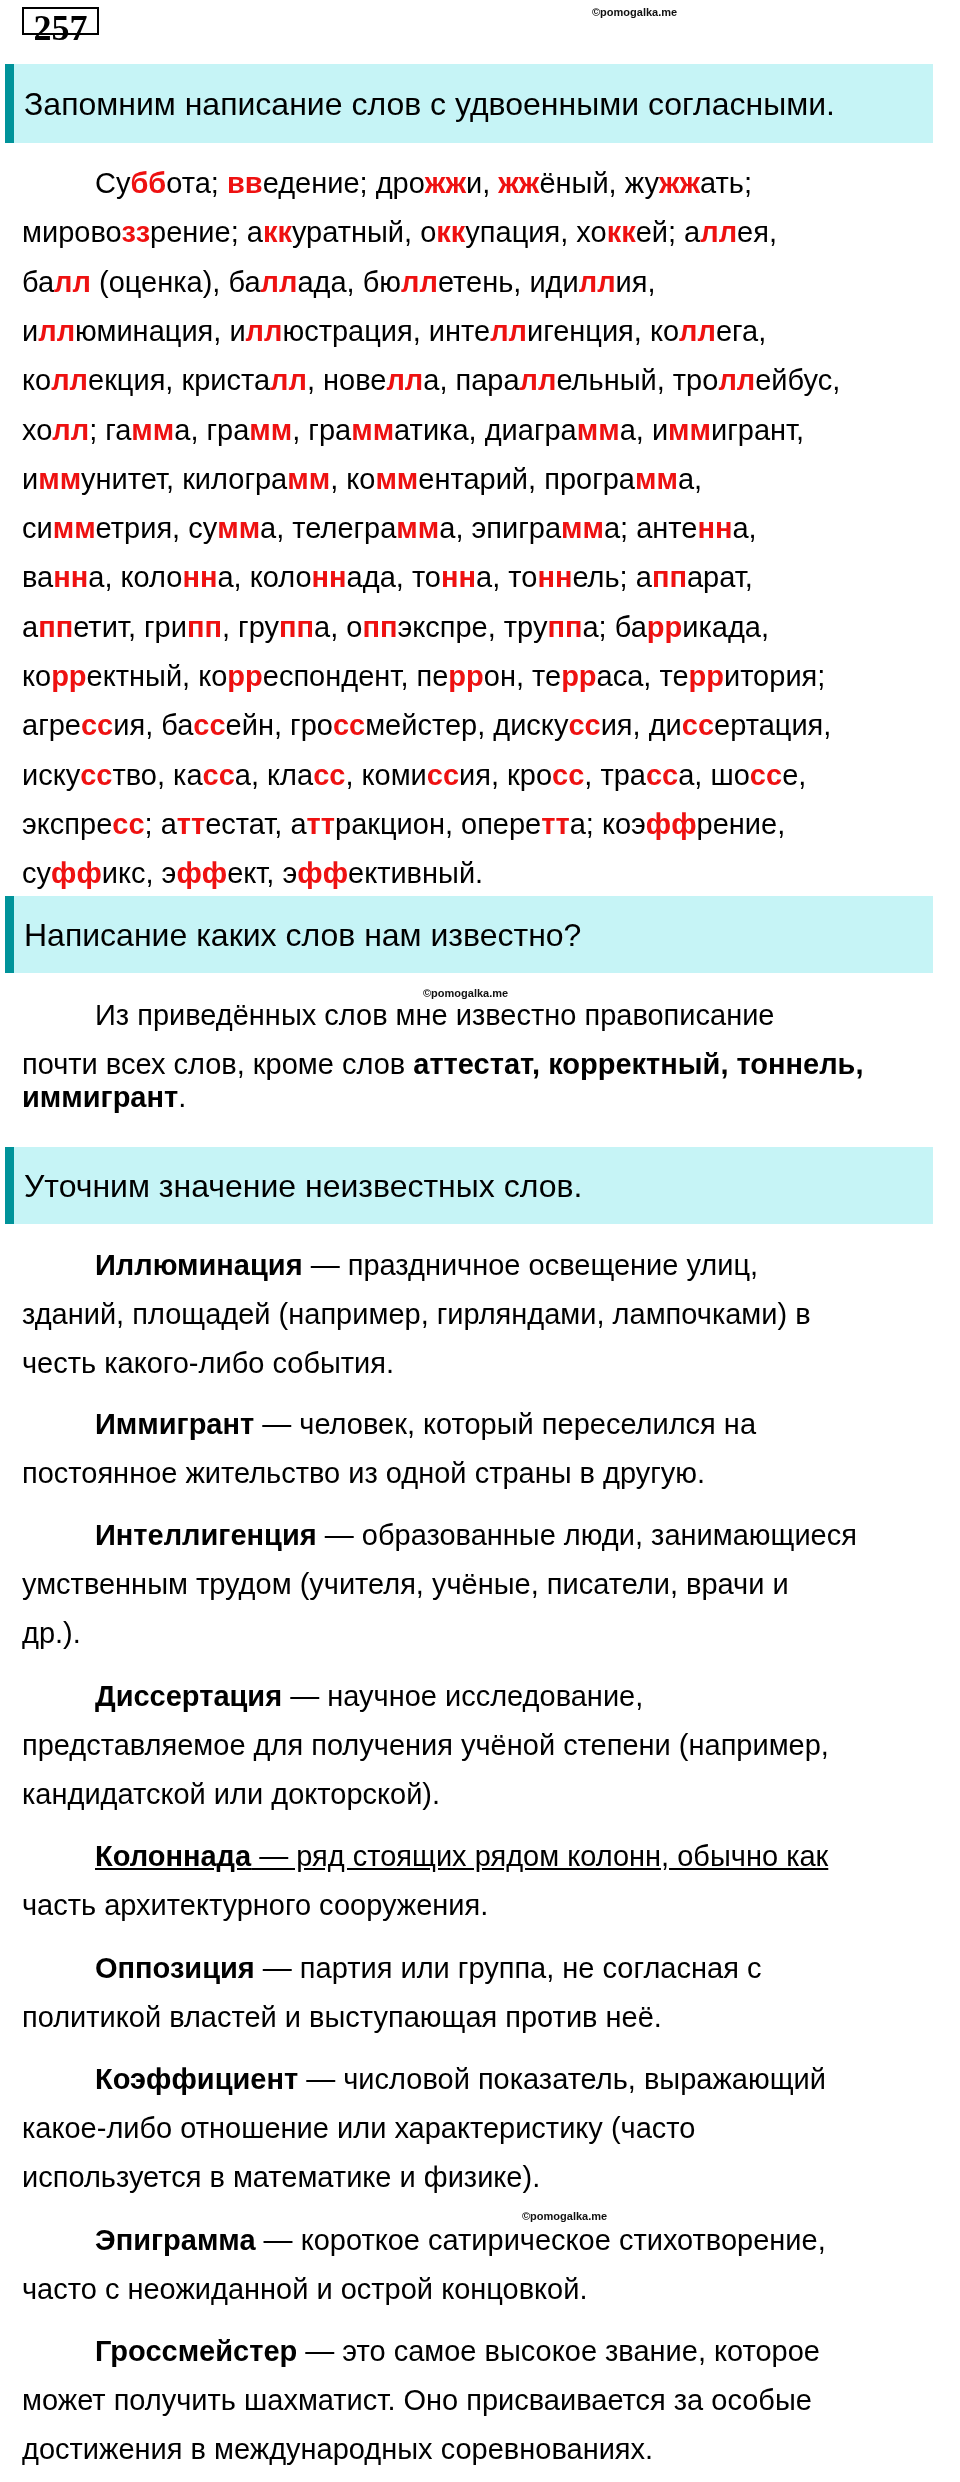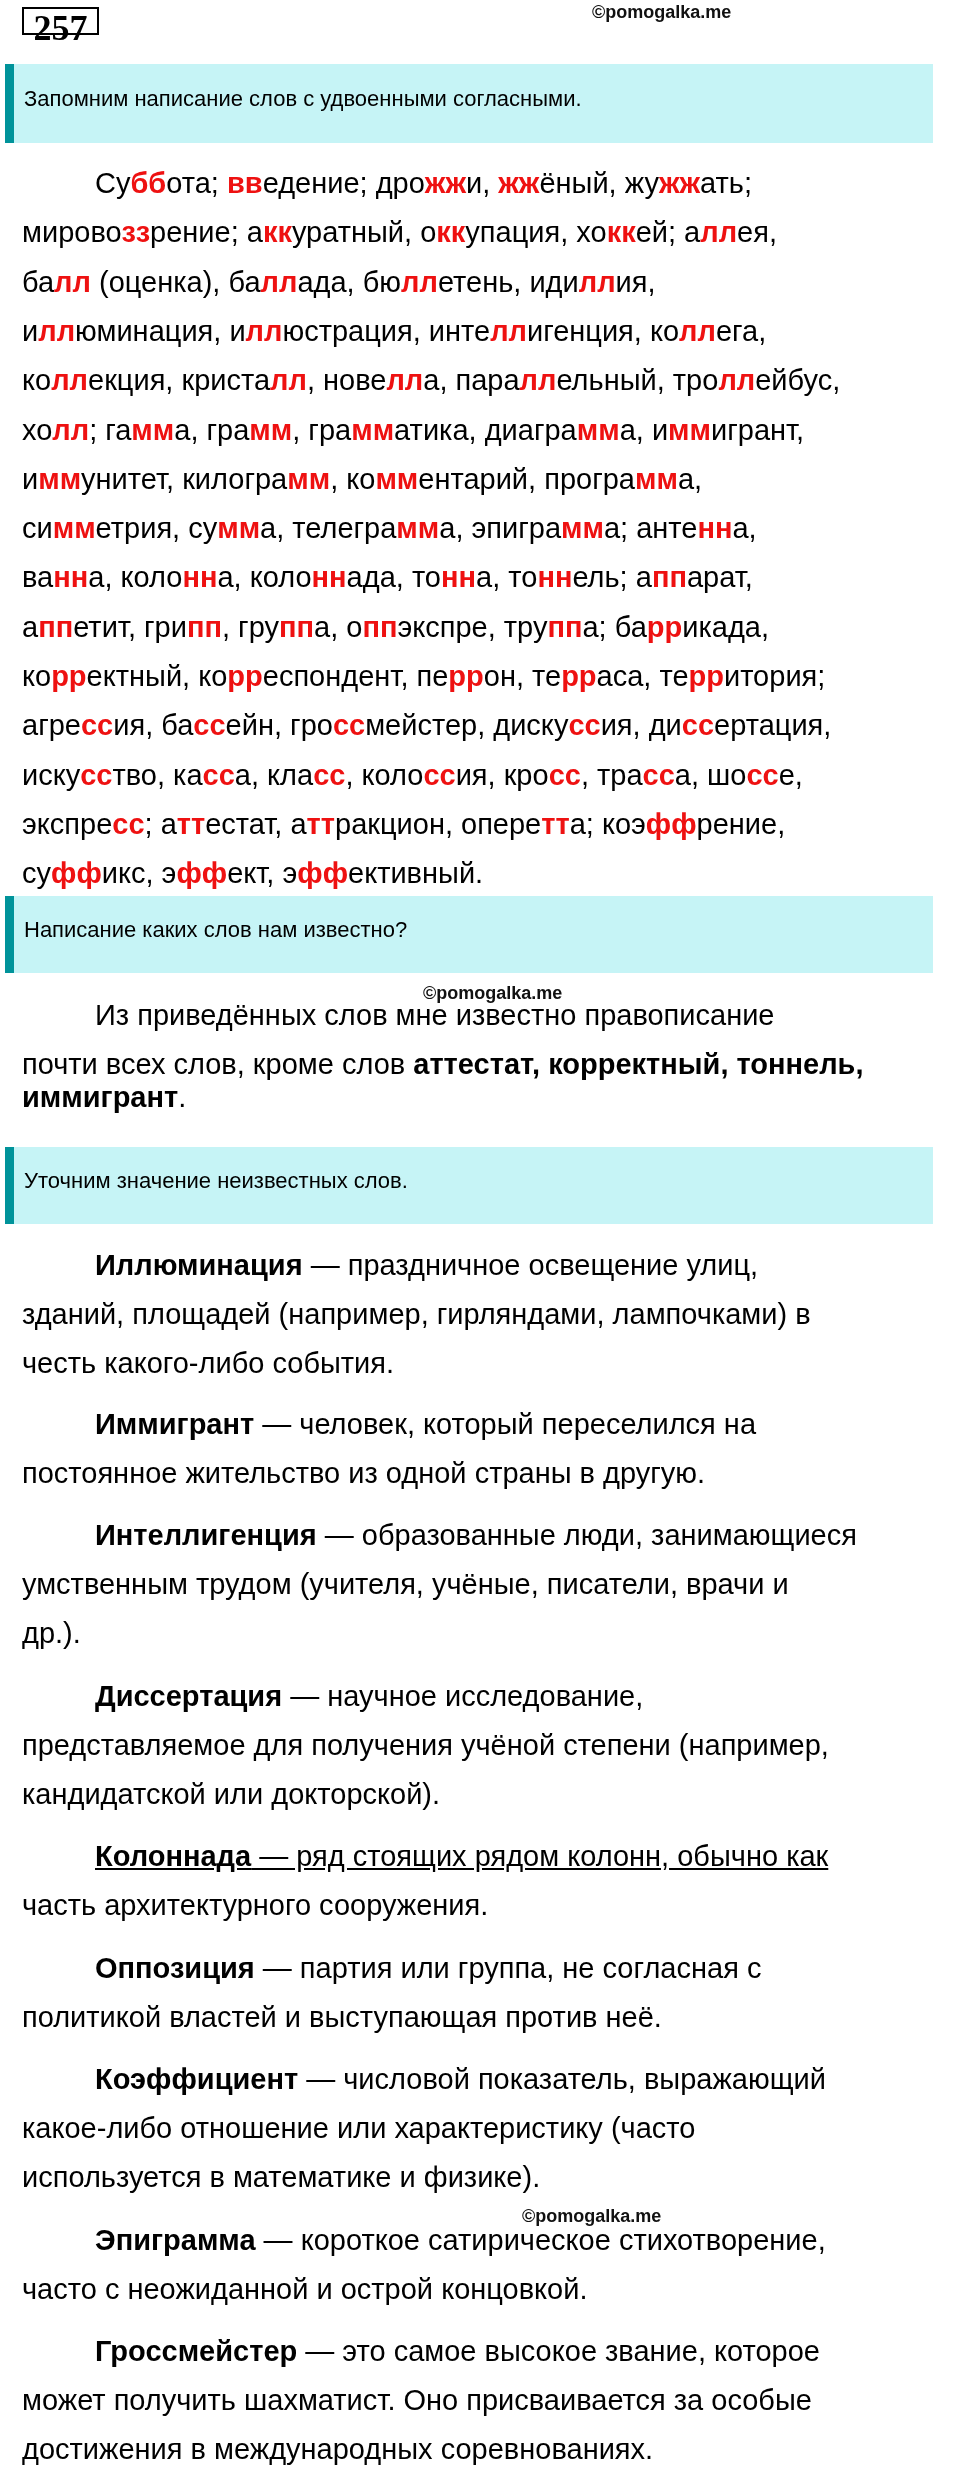--- a/index.html
+++ b/index.html
@@ -3,24 +3,24 @@
 <meta charset="utf-8">
 <style>
   html, body { margin: 0; padding: 0; background: #ffffff; }
   body { width: 960px; height: 2482px; position: relative; overflow: hidden;
          font-family: "Liberation Sans", "DejaVu Sans", sans-serif; color: #000; }
   .num-box { position: absolute; left: 22px; top: 7px; width: 77px; height: 28px;
              border: 2px solid #000; box-sizing: border-box;
              font-family: "Liberation Serif", "DejaVu Serif", serif; font-weight: bold;
              font-size: 36px; line-height: 38px; text-align: center; }
   .wm { position: absolute; font-family: "Liberation Sans", sans-serif; font-weight: bold;
-        font-size: 18px; line-height: 18px; color: #111; white-space: nowrap; }
+        font-size: 11px; line-height: 18px; color: #111; white-space: nowrap; }
   .hbar { position: absolute; left: 5px; width: 928px; background: #c6f4f6; }
   .hbar .accent { position: absolute; left: 0; top: 0; bottom: 0; width: 9px; background: #00939a; }
-  .hbar .htext { position: absolute; left: 19px; font-size: 22px; white-space: nowrap; }
+  .hbar .htext { position: absolute; left: 19px; font-size: 32px; white-space: nowrap; }
   .line { position: absolute; left: 22px; font-size: 29px; line-height: 34px; white-space: nowrap; }
   .line.indent { left: 95px; }
   .hl { color: #ee1111; font-weight: bold; }
   b, .term { font-weight: bold; }
 </style>
 </head>
 <body>
 
 <div class="num-box">257</div>
 <div class="wm" style="left:592px; top:3px;">©pomogalka.me</div>
@@ -36,21 +36,21 @@
     <div class="line" style="top: 264.6px;"><span>ба</span><span class="hl">лл</span><span> (оценка), ба</span><span class="hl">лл</span><span>ада, бю</span><span class="hl">лл</span><span>етень, иди</span><span class="hl">лл</span><span>ия,</span></div>
     <div class="line" style="top: 313.9px;"><span>и</span><span class="hl">лл</span><span>юминация, и</span><span class="hl">лл</span><span>юстрация, инте</span><span class="hl">лл</span><span>игенция, ко</span><span class="hl">лл</span><span>ега,</span></div>
     <div class="line" style="top: 363.2px;"><span>ко</span><span class="hl">лл</span><span>екция, криста</span><span class="hl">лл</span><span>, нове</span><span class="hl">лл</span><span>а, пара</span><span class="hl">лл</span><span>ельный, тро</span><span class="hl">лл</span><span>ейбус,</span></div>
     <div class="line" style="top: 412.5px;"><span>хо</span><span class="hl">лл</span><span>; га</span><span class="hl">мм</span><span>а, гра</span><span class="hl">мм</span><span>, гра</span><span class="hl">мм</span><span>атика, диагра</span><span class="hl">мм</span><span>а, и</span><span class="hl">мм</span><span>игрант,</span></div>
     <div class="line" style="top: 461.8px;"><span>и</span><span class="hl">мм</span><span>унитет, килогра</span><span class="hl">мм</span><span>, ко</span><span class="hl">мм</span><span>ентарий, програ</span><span class="hl">мм</span><span>а,</span></div>
     <div class="line" style="top: 511.1px;"><span>си</span><span class="hl">мм</span><span>етрия, су</span><span class="hl">мм</span><span>а, телегра</span><span class="hl">мм</span><span>а, эпигра</span><span class="hl">мм</span><span>а; анте</span><span class="hl">нн</span><span>а,</span></div>
     <div class="line" style="top: 560.4px;"><span>ва</span><span class="hl">нн</span><span>а, коло</span><span class="hl">нн</span><span>а, коло</span><span class="hl">нн</span><span>ада, то</span><span class="hl">нн</span><span>а, то</span><span class="hl">нн</span><span>ель; а</span><span class="hl">пп</span><span>арат,</span></div>
     <div class="line" style="top: 609.7px;"><span>а</span><span class="hl">пп</span><span>етит, гри</span><span class="hl">пп</span><span>, гру</span><span class="hl">пп</span><span>а, о</span><span class="hl">пп</span><span>экспре, тру</span><span class="hl">пп</span><span>а; ба</span><span class="hl">рр</span><span>икада,</span></div>
     <div class="line" style="top: 659px;"><span>ко</span><span class="hl">рр</span><span>ектный, ко</span><span class="hl">рр</span><span>еспондент, пе</span><span class="hl">рр</span><span>он, те</span><span class="hl">рр</span><span>аса, те</span><span class="hl">рр</span><span>итория;</span></div>
     <div class="line" style="top: 708.3px;"><span>агре</span><span class="hl">сс</span><span>ия, ба</span><span class="hl">сс</span><span>ейн, гро</span><span class="hl">сс</span><span>мейстер, диску</span><span class="hl">сс</span><span>ия, ди</span><span class="hl">сс</span><span>ертация,</span></div>
-    <div class="line" style="top: 757.6px;"><span>иску</span><span class="hl">сс</span><span>тво, ка</span><span class="hl">сс</span><span>а, кла</span><span class="hl">сс</span><span>, коло</span><span class="hl">сс</span><span>ия, кро</span><span class="hl">сс</span><span>, тра</span><span class="hl">сс</span><span>а, шо</span><span class="hl">сс</span><span>е,</span></div>
+    <div class="line" style="top: 757.6px;"><span>иску</span><span class="hl">сс</span><span>тво, ка</span><span class="hl">сс</span><span>а, кла</span><span class="hl">сс</span><span>, коми</span><span class="hl">сс</span><span>ия, кро</span><span class="hl">сс</span><span>, тра</span><span class="hl">сс</span><span>а, шо</span><span class="hl">сс</span><span>е,</span></div>
     <div class="line" style="top: 806.9px;"><span>экспре</span><span class="hl">сс</span><span>; а</span><span class="hl">тт</span><span>естат, а</span><span class="hl">тт</span><span>ракцион, опере</span><span class="hl">тт</span><span>а; коэ</span><span class="hl">фф</span><span>рение,</span></div>
     <div class="line" style="top: 856.2px;"><span>су</span><span class="hl">фф</span><span>икс, э</span><span class="hl">фф</span><span>ект, э</span><span class="hl">фф</span><span>ективный.</span></div>
   </div>
 
 <div class="hbar" style="top:896px; height:77px;">
   <div class="accent"></div>
   <div class="htext" style="top:21px;">Написание каких слов нам известно?</div>
 </div>
 
 <div class="wm" style="left:423px; top:984px;">©pomogalka.me</div>

